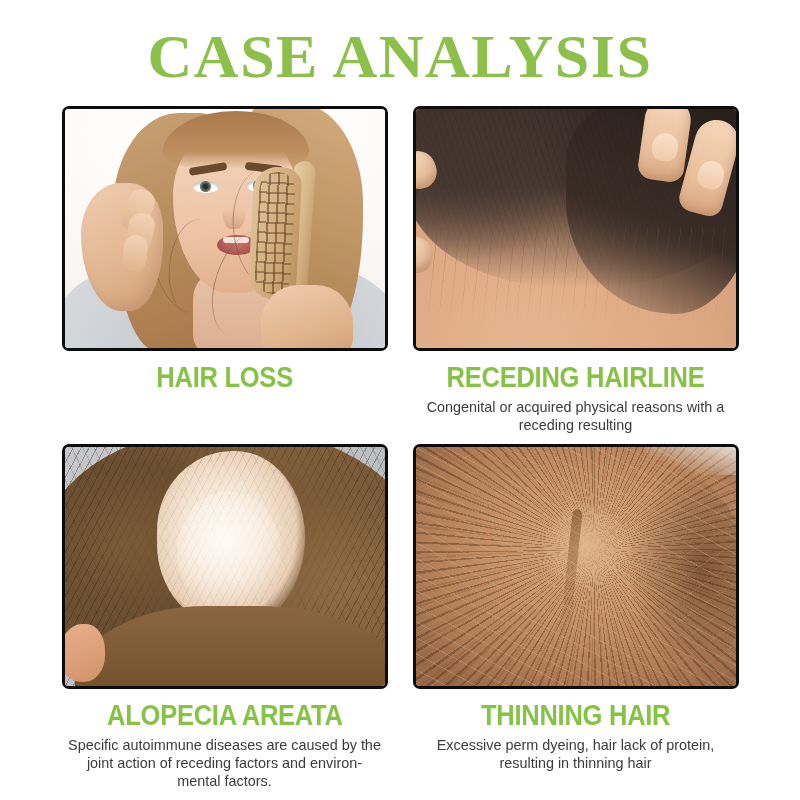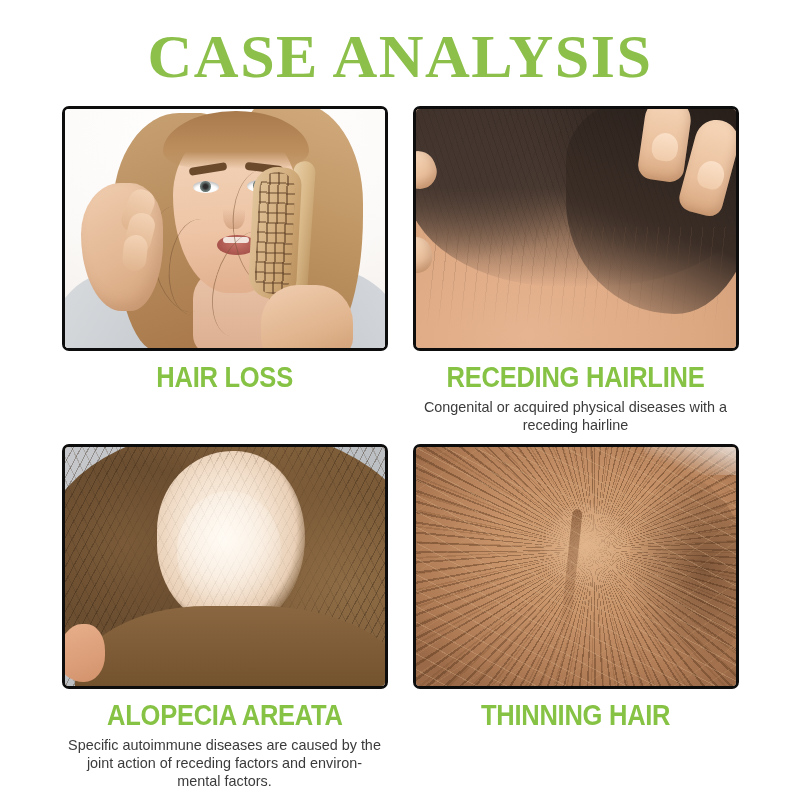--- a/index.html
+++ b/index.html
@@ -446,21 +446,21 @@
             <div class="wispy"></div>
             <div class="finger fg-a"></div>
             <div class="finger fg-b"></div>
             <div class="finger fg-c"></div>
             <div class="finger fg-d"></div>
             <div class="nail nl-a"></div>
             <div class="nail nl-b"></div>
           </div>
         </div>
         <div class="card-heading">RECEDING HAIRLINE</div>
-        <div class="card-body">Congenital or acquired physical diseases with a receding hairline</div>
+        <div class="card-body">Congenital or acquired physical reasons with a receding resulting</div>
       </div>
 
     </div>
 
     <div class="row row-2">
 
       <div class="card">
         <div class="photo-frame">
           <div class="photo p3">
             <div class="bgwall"></div>
@@ -483,18 +483,19 @@
             <div class="radial-hair"></div>
             <div class="radial-hair2"></div>
             <div class="swirl"></div>
             <div class="part"></div>
             <div class="dark-right"></div>
             <div class="loose"></div>
             <div class="topglow"></div>
           </div>
         </div>
         <div class="card-heading">THINNING HAIR</div>
+        <div class="card-body">Excessive perm dyeing, hair lack of protein, resulting in thinning hair</div>
       </div>
 
     </div>
 
   </div>
 </div>
 
 </body></html>

